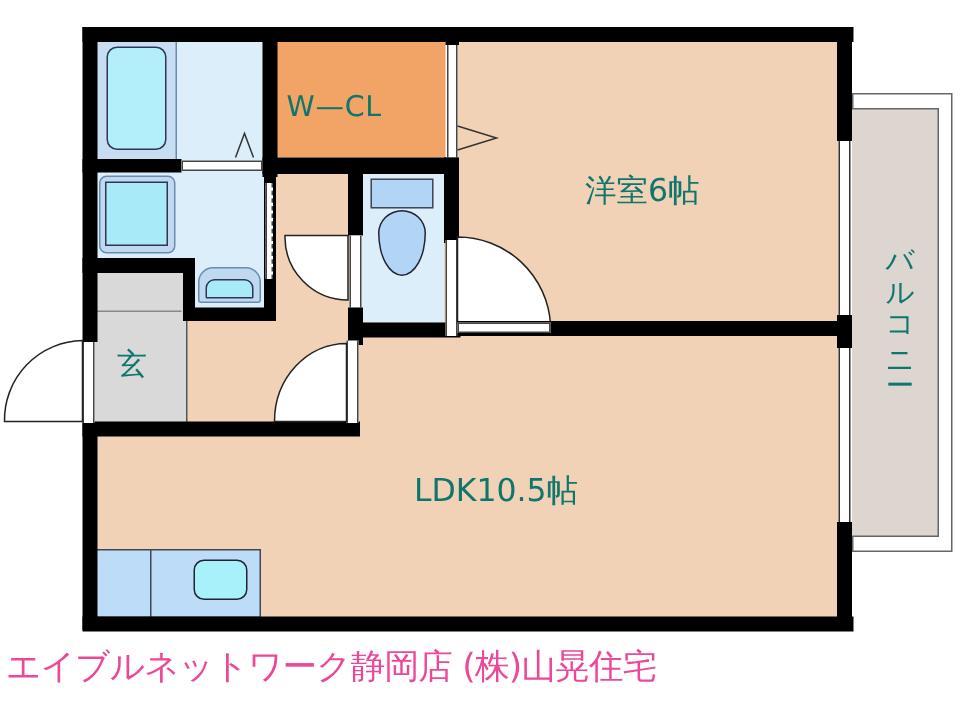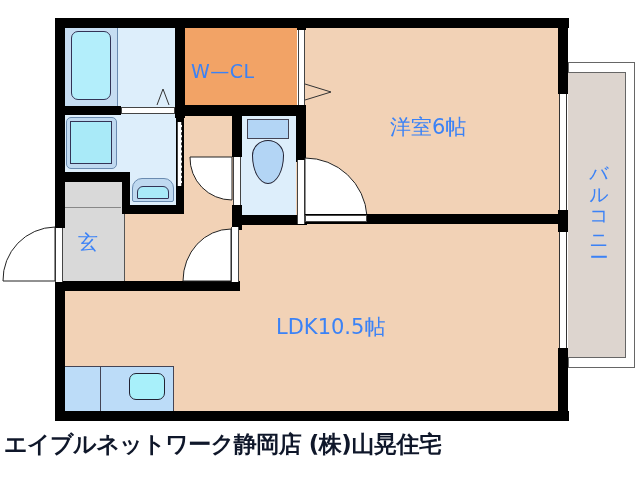--- a/index.html
+++ b/index.html
@@ -1,20 +1,20 @@
 <!DOCTYPE html>
 <html><head>
 <meta charset="utf-8">
 <style>
   html, body { margin:0; padding:0; }
   body { width:640px; height:480px; background:#ffffff; position:relative; overflow:hidden; font-family:"DejaVu Sans", sans-serif; }
   .abs { position:absolute; box-sizing:border-box; }
   .wall { position:absolute; background:#000; }
   .room-floor { background:#F2D2B6; }
-  .label { position:absolute; color:#3b82f6; white-space:nowrap; }
+  .label { position:absolute; color:#0f766e; white-space:nowrap; }
   svg { position:absolute; overflow:visible; }
 </style>
 </head>
 <body>
 
 <div class="abs room-floor" style="left:300px;top:28px;width:260px;height:190px;"></div>
 
 <div class="abs room-floor" style="left:63px;top:222px;width:497px;height:190px;"></div>
 
 <div class="abs room-floor" style="left:125px;top:112px;width:175px;height:170px;"></div>
@@ -114,13 +114,13 @@
   </svg>
 
 <div class="abs" style="left:55px;top:228px;width:8px;height:54px;background:#fff;border-left:1px solid #444;border-right:1px solid #444;"></div>
 <svg width="56" height="60" style="left:2px;top:227px;">
     <path d="M53,0 A53,53 0 0 0 1,54 L53,54 Z" fill="#fff" stroke="#222" stroke-width="1"></path>
   </svg>
 
 <div class="label" style="left:390px;top:113px;font-size:21px;">洋室6帖</div>
 <div class="label" style="left:276px;top:313px;font-size:21px;">LDK10.5帖</div>
 
-<div class="label" style="left:4px;top:429px;font-size:23px;font-weight:bold;color:#0f172a;letter-spacing:-0.5px;">エイブルネットワーク静岡店 (株)山晃住宅</div>
+<div class="label" style="left:4px;top:429px;font-size:23px;font-weight:normal;color:#ec4899;letter-spacing:-0.5px;">エイブルネットワーク静岡店 (株)山晃住宅</div>
 
 </body></html>

